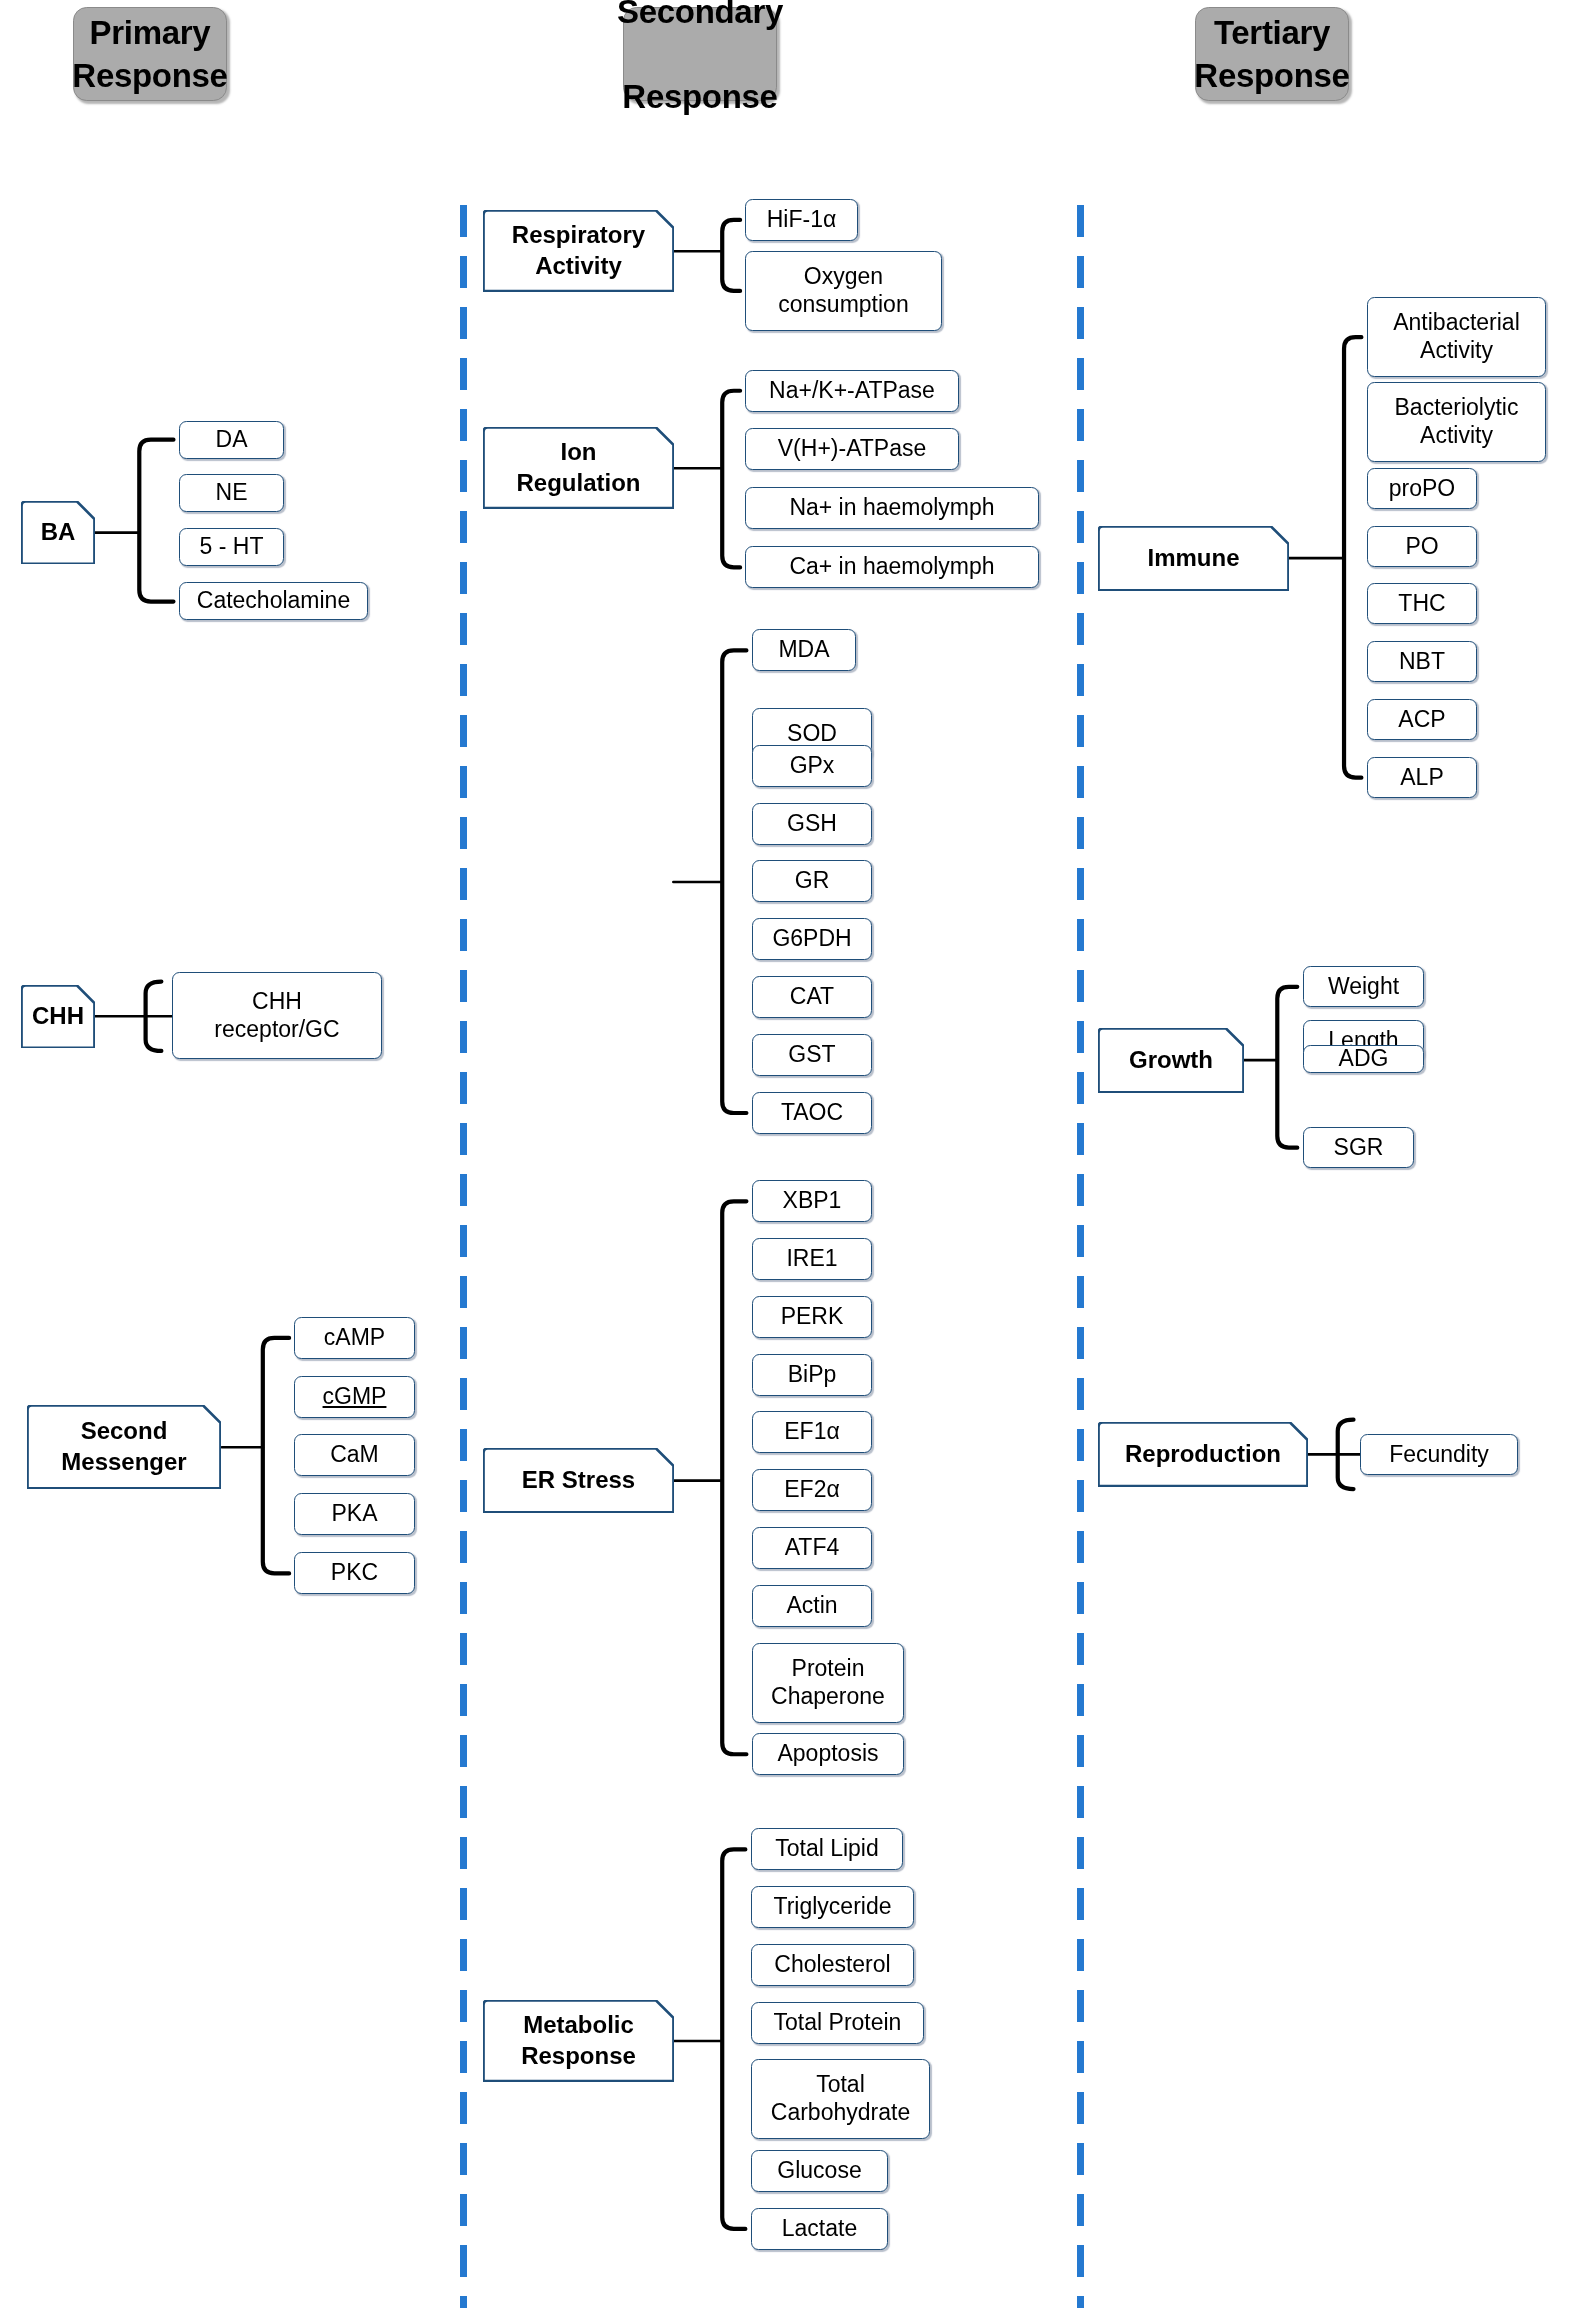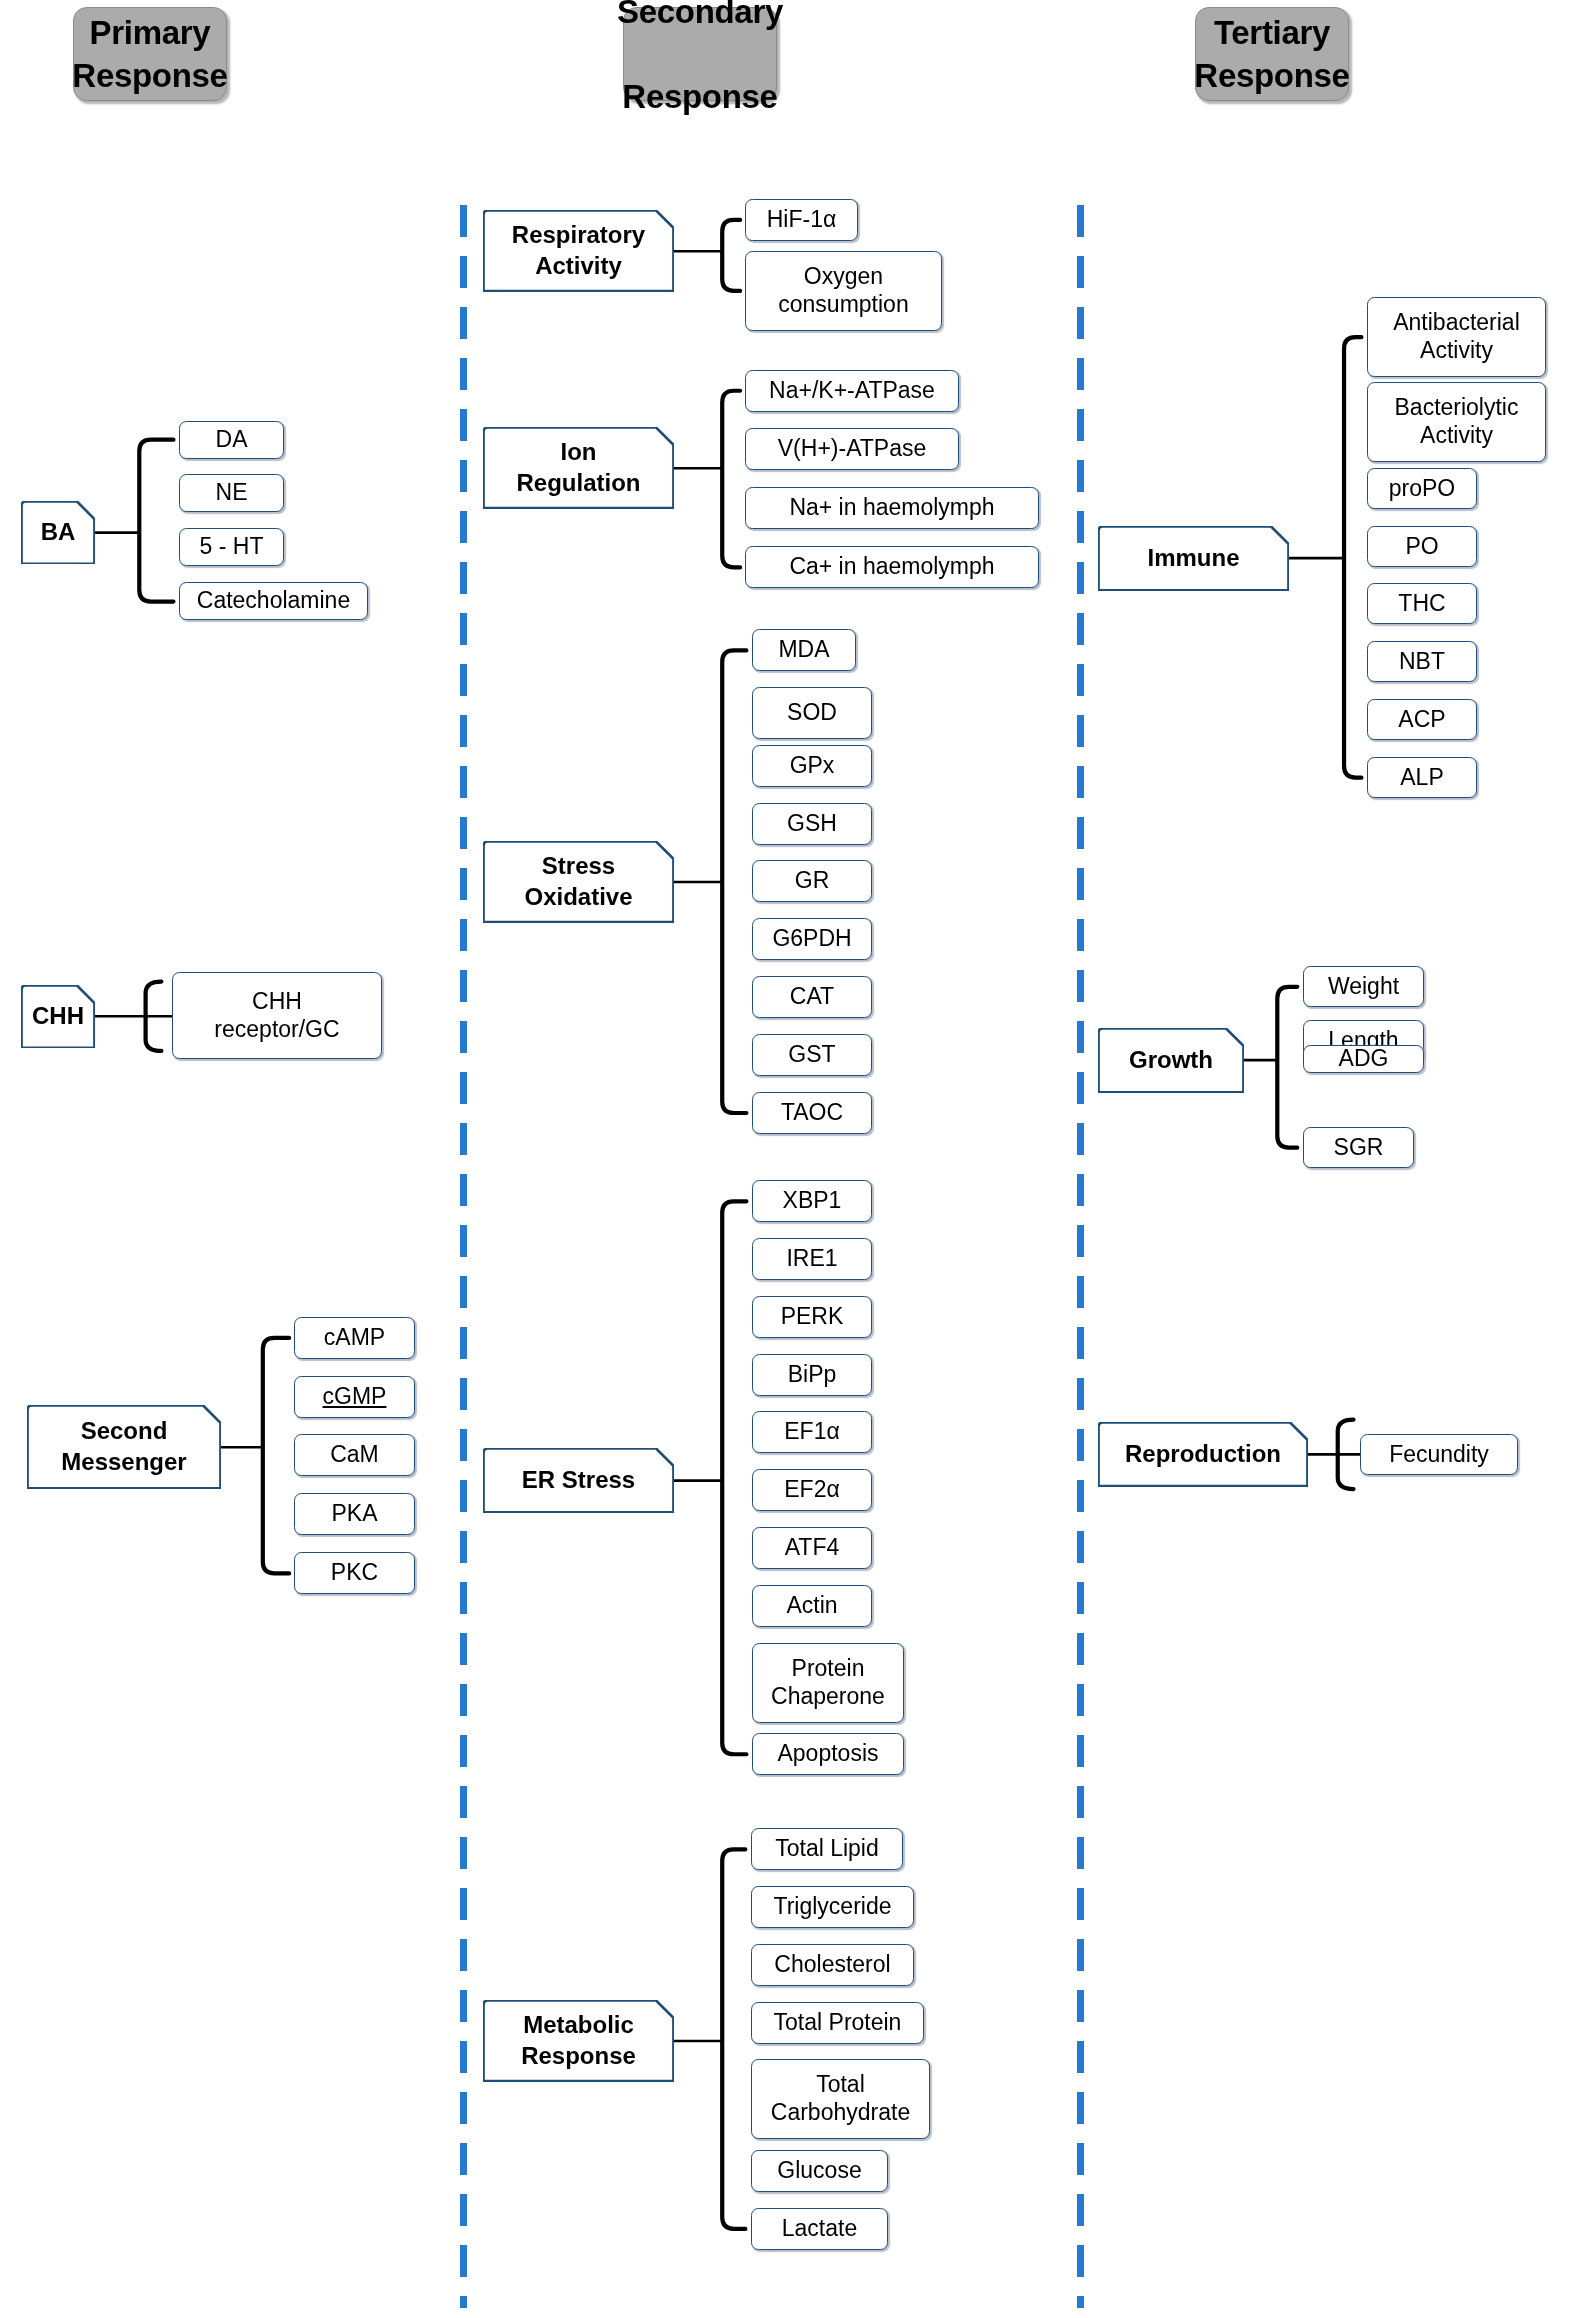--- a/index.html
+++ b/index.html
@@ -223,29 +223,22 @@
       <svg class="catbg" viewBox="0 0 363 155" preserveAspectRatio="none">
         <path d="M 9 1 L 329 1 L 362 34 L 362 154 L 1 154 L 1 10 Q 1 1 9 1 Z" fill="#ffffff" stroke="#1f4e79" stroke-width="5"></path>
       </svg>
       <span class="catlabel">Ion
 Regulation</span>
     </div>
     <div class="leaf-node" style="left: 745px; top: 370px; width: 214px; height: 42px;">Na+/K+-ATPase</div>
     <div class="leaf-node" style="left: 745px; top: 428px; width: 214px; height: 42px;">V(H+)-ATPase</div>
     <div class="leaf-node" style="left: 745px; top: 487px; width: 294px; height: 42px;">Na+ in haemolymph</div>
     <div class="leaf-node" style="left: 745px; top: 546px; width: 294px; height: 42px;">Ca+ in haemolymph</div>
-    <div class="cat-node" style="left: 483px; top: 841px; width: 191px; height: 81px;">
-      <svg class="catbg" viewBox="0 0 363 155" preserveAspectRatio="none">
-        <path d="M 9 1 L 329 1 L 362 34 L 362 154 L 1 154 L 1 10 Q 1 1 9 1 Z" fill="#ffffff" stroke="#1f4e79" stroke-width="5"></path>
-      </svg>
-      <span class="catlabel">Stress
-Oxidative</span>
-    </div>
     <div class="leaf-node" style="left: 752px; top: 629px; width: 104px; height: 42px;">MDA</div>
-    <div class="leaf-node" style="left: 752px; top: 687px; width: 120px; height: 52px;">SOD</div>
+    <div class="leaf-node" style="left: 752px; top: 708px; width: 120px; height: 52px;">SOD</div>
     <div class="leaf-node" style="left: 752px; top: 745px; width: 120px; height: 42px;">GPx</div>
     <div class="leaf-node" style="left: 752px; top: 803px; width: 120px; height: 42px;">GSH</div>
     <div class="leaf-node" style="left: 752px; top: 860px; width: 120px; height: 42px;">GR</div>
     <div class="leaf-node" style="left: 752px; top: 918px; width: 120px; height: 42px;">G6PDH</div>
     <div class="leaf-node" style="left: 752px; top: 976px; width: 120px; height: 42px;">CAT</div>
     <div class="leaf-node" style="left: 752px; top: 1034px; width: 120px; height: 42px;">GST</div>
     <div class="leaf-node" style="left: 752px; top: 1092px; width: 120px; height: 42px;">TAOC</div>
     <div class="cat-node" style="left: 483px; top: 1448px; width: 191px; height: 65px;">
       <svg class="catbg" viewBox="0 0 363 123" preserveAspectRatio="none">
         <path d="M 9 1 L 329 1 L 362 34 L 362 122 L 1 122 L 1 10 Q 1 1 9 1 Z" fill="#ffffff" stroke="#1f4e79" stroke-width="5"></path>

